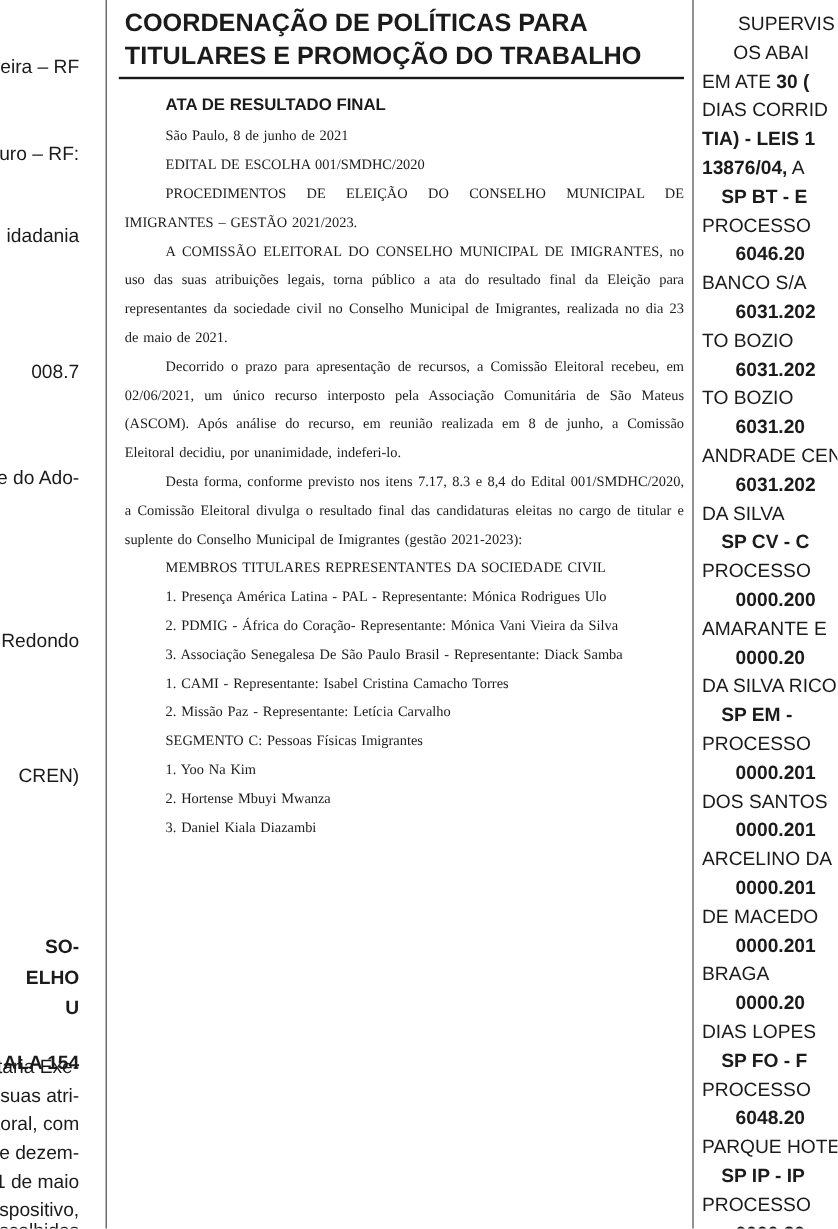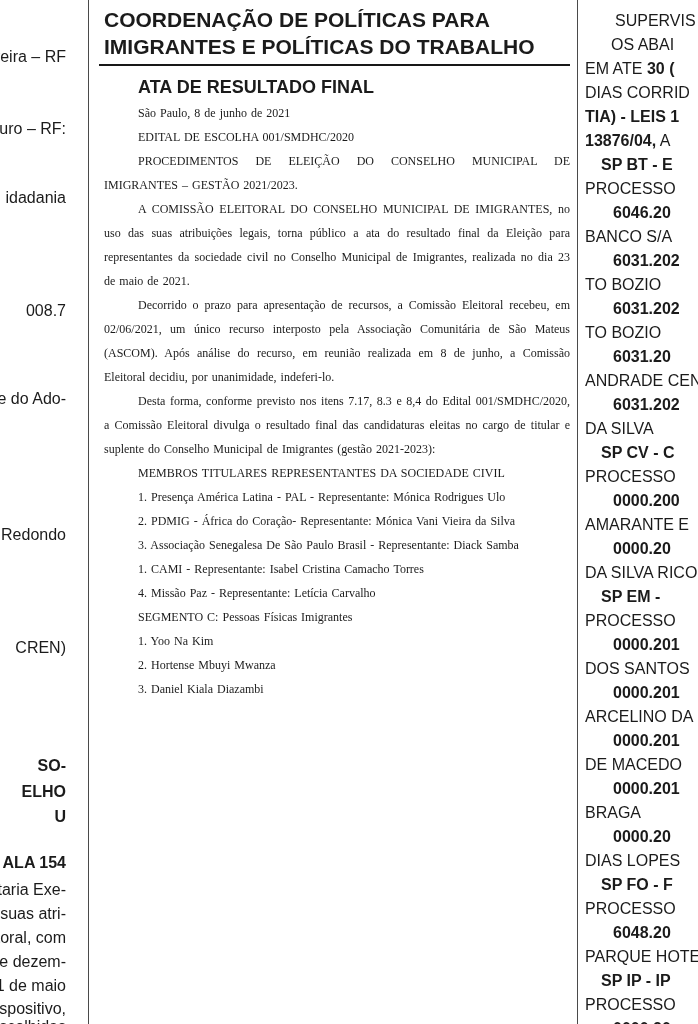--- a/index.html
+++ b/index.html
@@ -34,38 +34,38 @@
   .article-heading{
     margin:0;
     font-size:21px;font-weight:bold;line-height:27px;
     letter-spacing:0;
   }
   .hline{display:block;white-space:nowrap;}
   .heading-rule{height:2px;background:#181818;margin:4px 0 9px -5px;}
   .article-subheading{
     margin:0 0 1px 0;
     padding-left:34px;
-    font-size:18px;font-weight:bold;line-height:25px;
+    font-size:14px;font-weight:bold;line-height:25px;
   }
   .para{
     margin:0;
     font-size:12px;line-height:24px;
     text-align:justify;text-indent:34px;
     word-spacing:1px;
     font-family:Liberation Serif, serif;
   }
 
   
   .col-right{
     position:absolute;left:578px;top:0;width:220px;height:1024px;
     box-sizing:border-box;
     padding:9px 0 0 7px;
   }
   .rline{font-size:16px;line-height:24px;white-space:nowrap;}
-  .rline .b, .b{font-weight:bold;}
+  .rline .b, .b{font-weight:bold;margin-top:24px;}
 </style>
 </head>
 <body>
 
 <div class="page">
 
   <div class="col-left" id="col-left">
       <div class="lfrag" style="top: 46px;">iveira – RF</div>
       <div class="lfrag" style="top: 118px;">uro – RF:</div>
       <div class="lfrag" style="top: 187px;">idadania</div>
@@ -84,37 +84,37 @@
       <div class="lfrag" style="top: 975px;">1 de maio</div>
       <div class="lfrag" style="top: 998px;">dispositivo,</div>
       <div class="lfrag" style="top: 1016px;">escolhidas</div>
     </div>
 
   <div class="rule-v rule-left"></div>
 
   <div class="col-center">
     <h1 class="article-heading" id="article-heading">
         <span class="hline">COORDENAÇÃO DE POLÍTICAS PARA</span>
-        <span class="hline">IMIGRANTES E POLÍTICAS DO TRABALHO</span>
+        <span class="hline">TITULARES E PROMOÇÃO DO TRABALHO</span>
       </h1>
     <div class="heading-rule"></div>
     <h2 class="article-subheading">ATA DE RESULTADO FINAL</h2>
     <div id="article-body">
         <p class="para">São Paulo, 8 de junho de 2021</p>
         <p class="para">EDITAL DE ESCOLHA 001/SMDHC/2020</p>
         <p class="para">PROCEDIMENTOS DE ELEIÇÃO DO CONSELHO MUNICIPAL DE IMIGRANTES – GESTÃO 2021/2023.</p>
         <p class="para">A COMISSÃO ELEITORAL DO CONSELHO MUNICIPAL DE IMIGRANTES, no uso das suas atribuições legais, torna público a ata do resultado final da Eleição para representantes da sociedade civil no Conselho Municipal de Imigrantes, realizada no dia 23 de maio de 2021.</p>
         <p class="para">Decorrido o prazo para apresentação de recursos, a Comissão Eleitoral recebeu, em 02/06/2021, um único recurso interposto pela Associação Comunitária de São Mateus (ASCOM). Após análise do recurso, em reunião realizada em 8 de junho, a Comissão Eleitoral decidiu, por unanimidade, indeferi-lo.</p>
         <p class="para">Desta forma, conforme previsto nos itens 7.17, 8.3 e 8,4 do Edital 001/SMDHC/2020, a Comissão Eleitoral divulga o resultado final das candidaturas eleitas no cargo de titular e suplente do Conselho Municipal de Imigrantes (gestão 2021-2023):</p>
         <p class="para">MEMBROS TITULARES REPRESENTANTES DA SOCIEDADE CIVIL</p>
         <p class="para">1. Presença América Latina - PAL - Representante: Mónica Rodrigues Ulo</p>
         <p class="para">2. PDMIG - África do Coração- Representante: Mónica Vani Vieira da Silva</p>
         <p class="para">3. Associação Senegalesa De São Paulo Brasil - Representante: Diack Samba</p>
         <p class="para">1. CAMI - Representante: Isabel Cristina Camacho Torres</p>
-        <p class="para">4. Missão Paz - Representante: Letícia Carvalho</p>
+        <p class="para">2. Missão Paz - Representante: Letícia Carvalho</p>
         <p class="para">SEGMENTO C: Pessoas Físicas Imigrantes</p>
         <p class="para">1. Yoo Na Kim</p>
         <p class="para">2. Hortense Mbuyi Mwanza</p>
         <p class="para">3. Daniel Kiala Diazambi</p>
       </div>
   </div>
 
   <div class="rule-v rule-right"></div>
 
   <div class="col-right" id="col-right">

